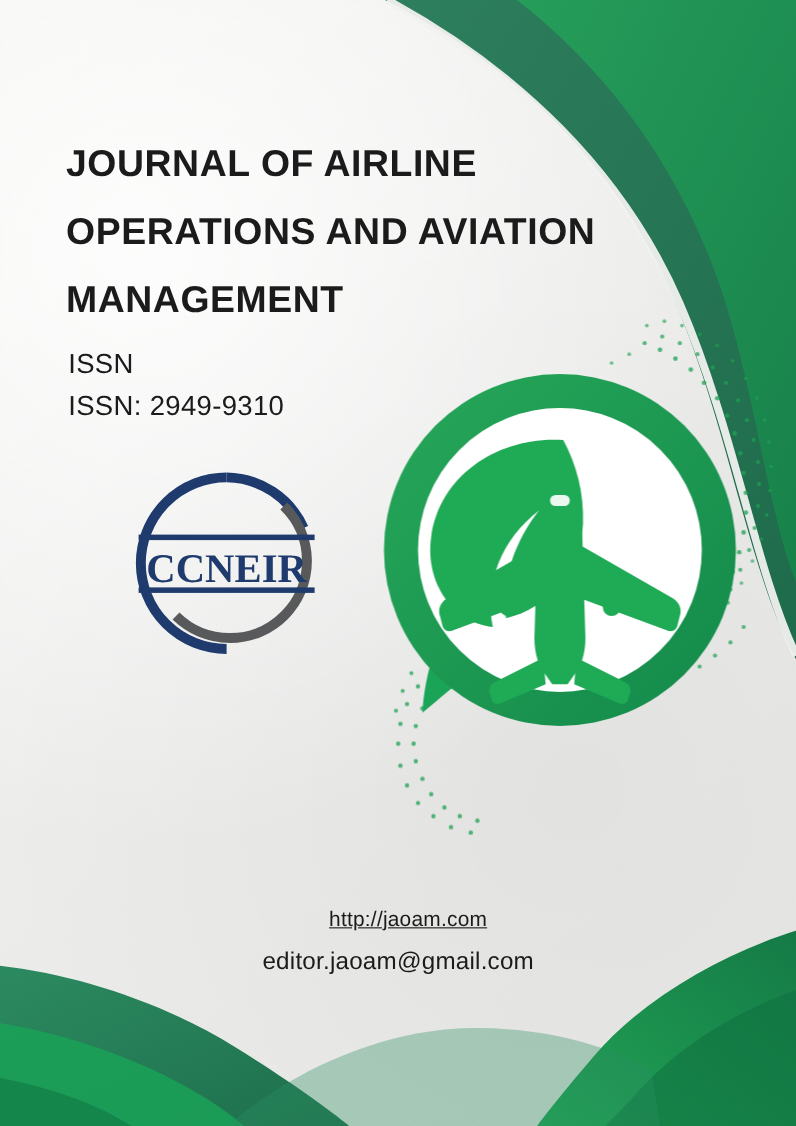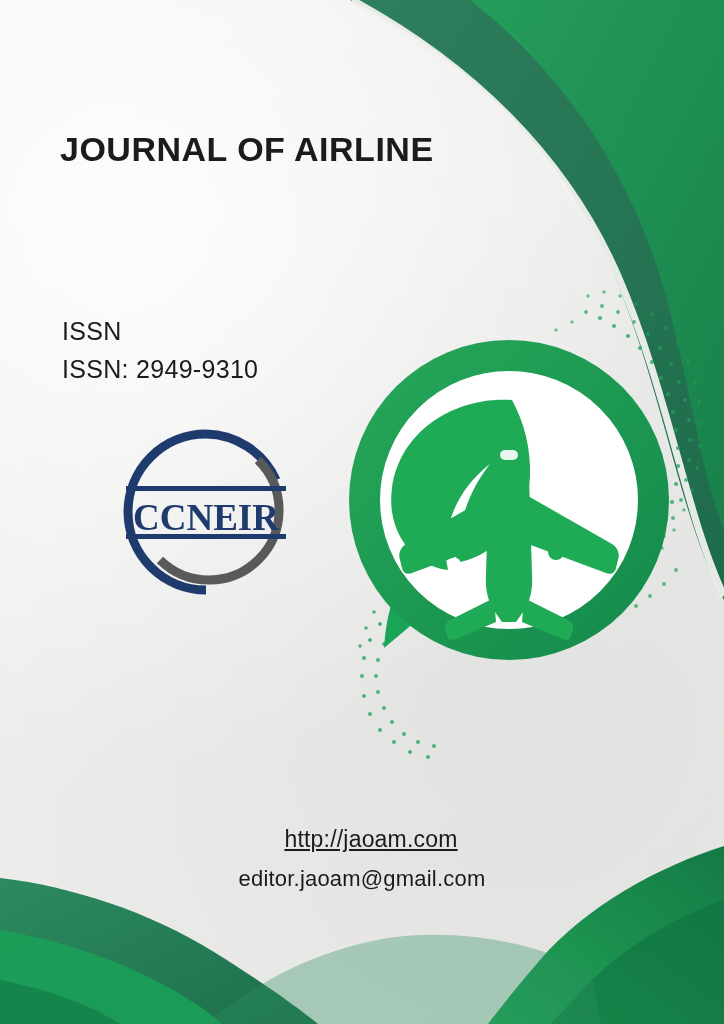--- a/index.html
+++ b/index.html
@@ -103,21 +103,21 @@
 
   
   .footer {
     position: absolute;
     left: 0;
     top: 826px;
     width: 724px;
     text-align: center;
   }
   .url {
-    font-size: 23px;
+    font-size: 19px;
     color: #1b1b1b;
     letter-spacing: 0.2px;
     display: inline-block;
     margin-left: 18px;
   }
   .email {
     margin-top: 13px;
     font-size: 22px;
     color: #1b1b1b;
     letter-spacing: 0.2px;
@@ -287,20 +287,22 @@
             <circle cx="374" cy="612" r="1.8"></circle>
           <circle cx="366" cy="628" r="1.8"></circle>
             <circle cx="360" cy="646" r="1.8"></circle>
         </g>
       </g>
     </g>
   </svg>
 
   <div class="title-block">
     <div class="title-line">JOURNAL OF AIRLINE</div>
+    <div class="title-line">OPERATIONS AND AVIATION</div>
+    <div class="title-line">MANAGEMENT</div>
   </div>
 
   <div class="subtitle-block">
     <div class="abbrev">ISSN</div>
     <div class="issn">ISSN: 2949-9310</div>
   </div>
 
   <div class="ccneir">
     <svg width="196" height="176" viewBox="0 0 196 176">
 

